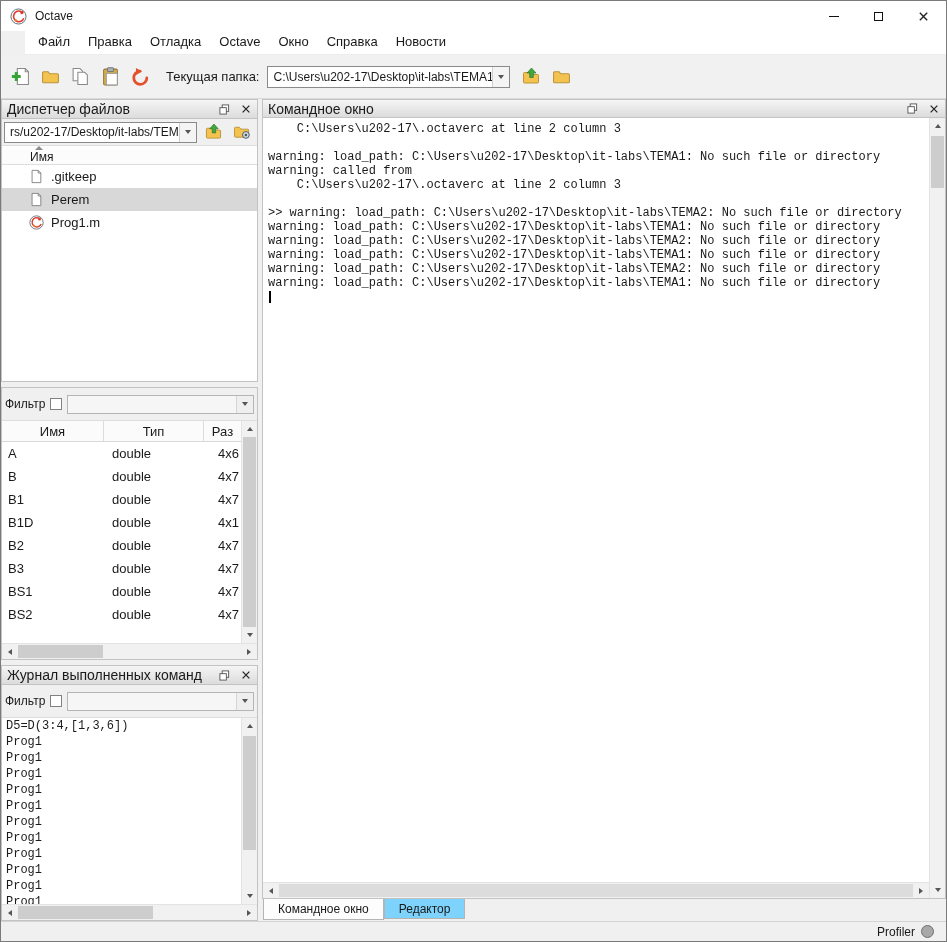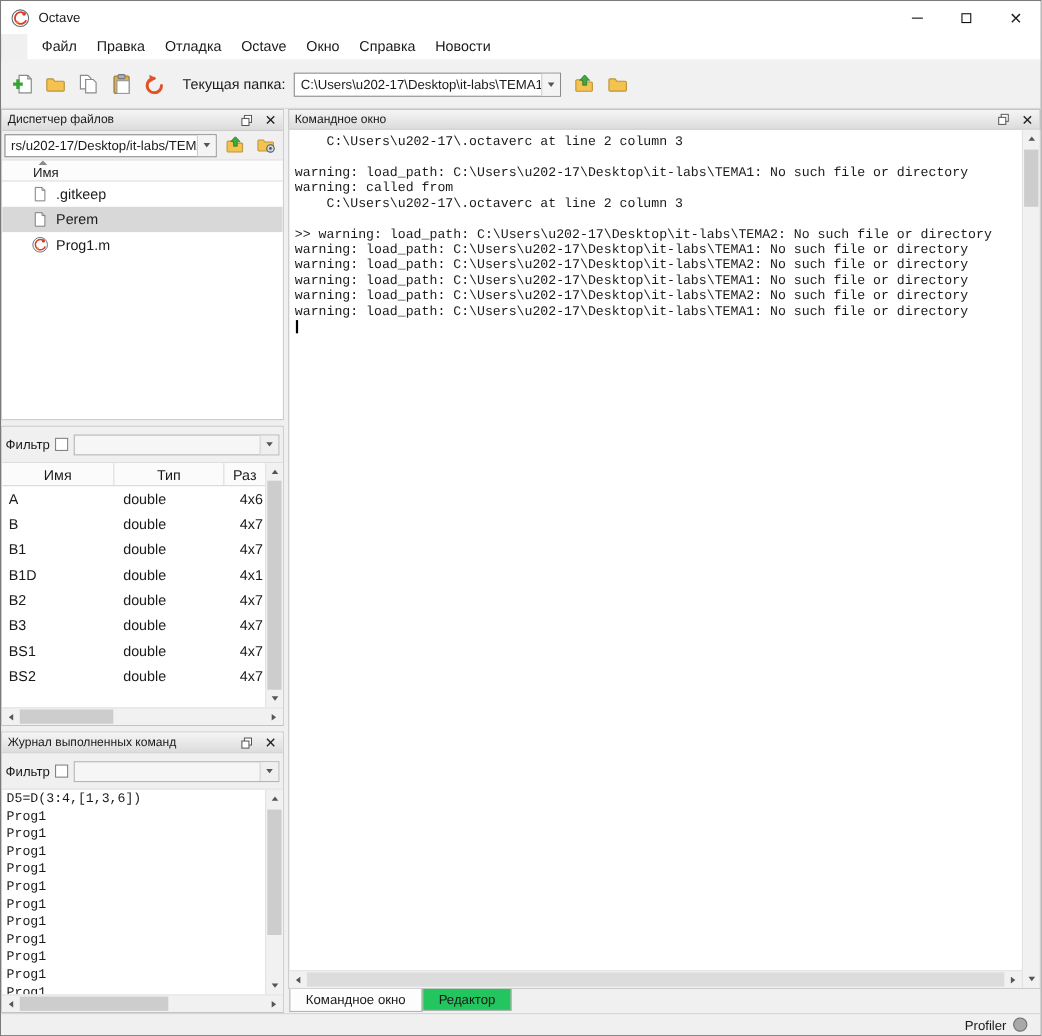--- a/index.html
+++ b/index.html
@@ -35,21 +35,21 @@
   .main-combo { width:243px; margin-right:5px; }
 
   
   .main { flex:1; display:flex; gap:4px; min-height:0; }
   .left-col { width:257px; display:flex; flex-direction:column; gap:5px; min-height:0; }
   .right-col { flex:1; display:flex; flex-direction:column; min-width:0; }
 
   .panel { display:flex; flex-direction:column; border:1px solid #c3c3c3; background:#fff; min-height:0; }
   .panel-titlebar { height:19px; flex:0 0 auto; background:linear-gradient(#f5f5f5,#dcdcdc);
                     border-bottom:1px solid #c3c3c3; display:flex; align-items:center;
-                    font-size:11px; padding-left:5px; }
+                    font-size:14px; padding-left:5px; }
   .pt-spacer { flex:1; }
   .pt-btn { width:22px; height:17px; display:flex; align-items:center; justify-content:center; }
 
   
   .fb { height:283px; flex:0 0 auto; }
   .fb-toolbar { height:27px; flex:0 0 auto; background:#f0f0f0; display:flex; align-items:center;
                 padding:0 2px; gap:3px; border-bottom:1px solid #ddd; }
   .fb-combo { flex:1; height:21px; min-width:0; }
   .fb-btn { width:26px; height:23px; display:flex; align-items:center; justify-content:center; border-radius:2px; }
   .fb-header { height:19px; flex:0 0 auto; background:#fcfcfc; border-bottom:1px solid #dedede;
@@ -112,21 +112,21 @@
   .cw-main { flex:1; display:flex; flex-direction:column; min-width:0; }
   .cw-text { flex:1; overflow:hidden; padding:4px 0 2px 5px; font-family:"Liberation Mono", monospace;
              font-size:12px; line-height:14px; }
   .cw-line { white-space:pre; min-height:14px; }
   .cw-caret { width:2px; height:12px; background:#000; margin:1px 0 0 1px; }
 
   
   .tabbar { height:22px; flex:0 0 auto; background:#f0f0f0; display:flex; align-items:flex-start;
             padding-left:1px; }
   .tab { padding:0 14px; font-size:12px; display:flex; align-items:center;
-         border:1px solid #b4b4b4; border-top:none; background:#22c55e; height:20px; }
+         border:1px solid #b4b4b4; border-top:none; background:#7dd3fc; height:20px; }
   .tab.active { background:#fdfdfd; height:21px; }
 
   
   .statusbar { height:20px; flex:0 0 auto; background:#f0f0f0; border-top:1px solid #d4d4d4;
                display:flex; align-items:center; justify-content:flex-end; padding-right:12px;
                gap:6px; font-size:12px; }
   .status-circle { width:13px; height:13px; border-radius:50%; background:#a8a8a8;
                    border:1px solid #6e6e6e; }
   .hidden-defs { position:absolute; width:0; height:0; overflow:hidden; }
 </style>

